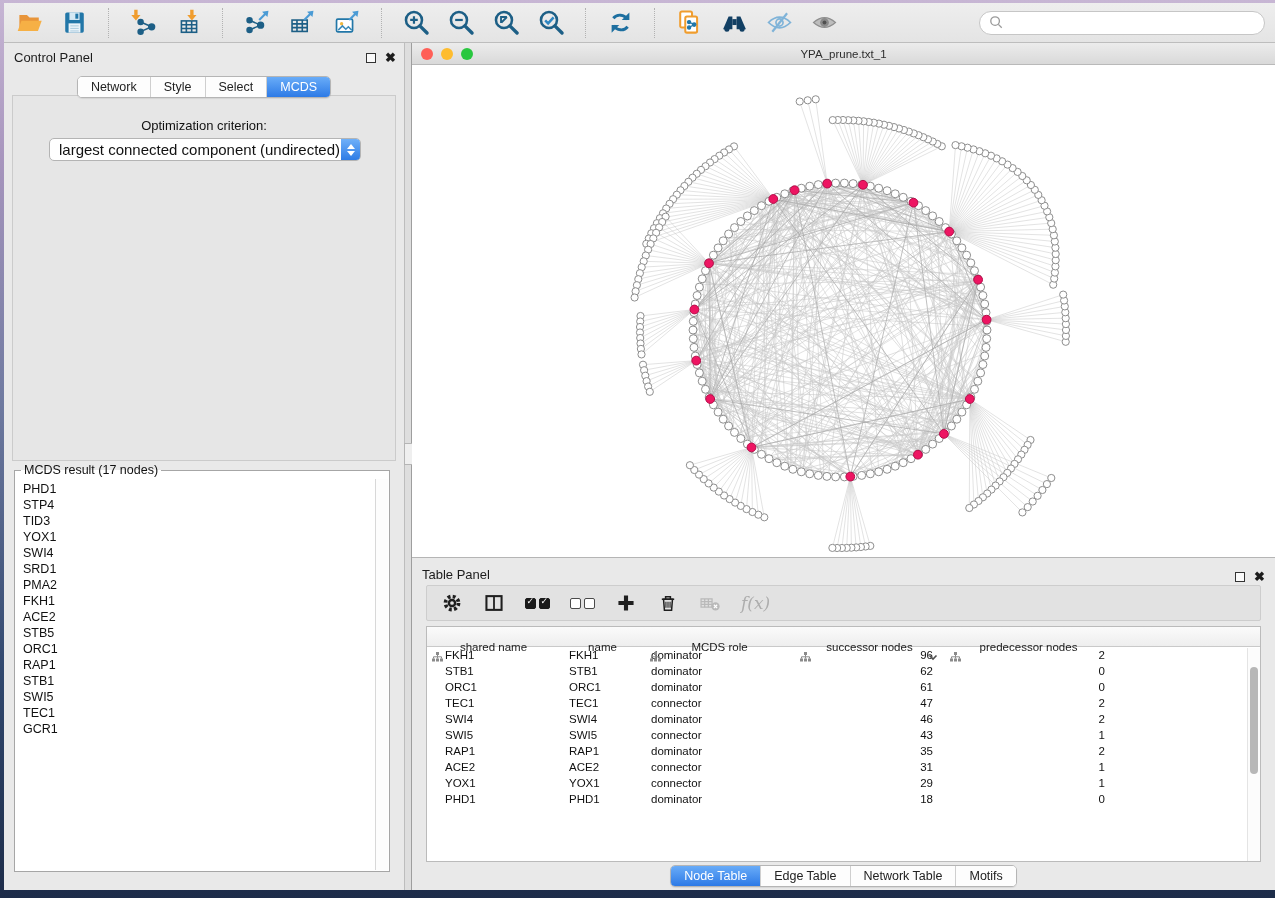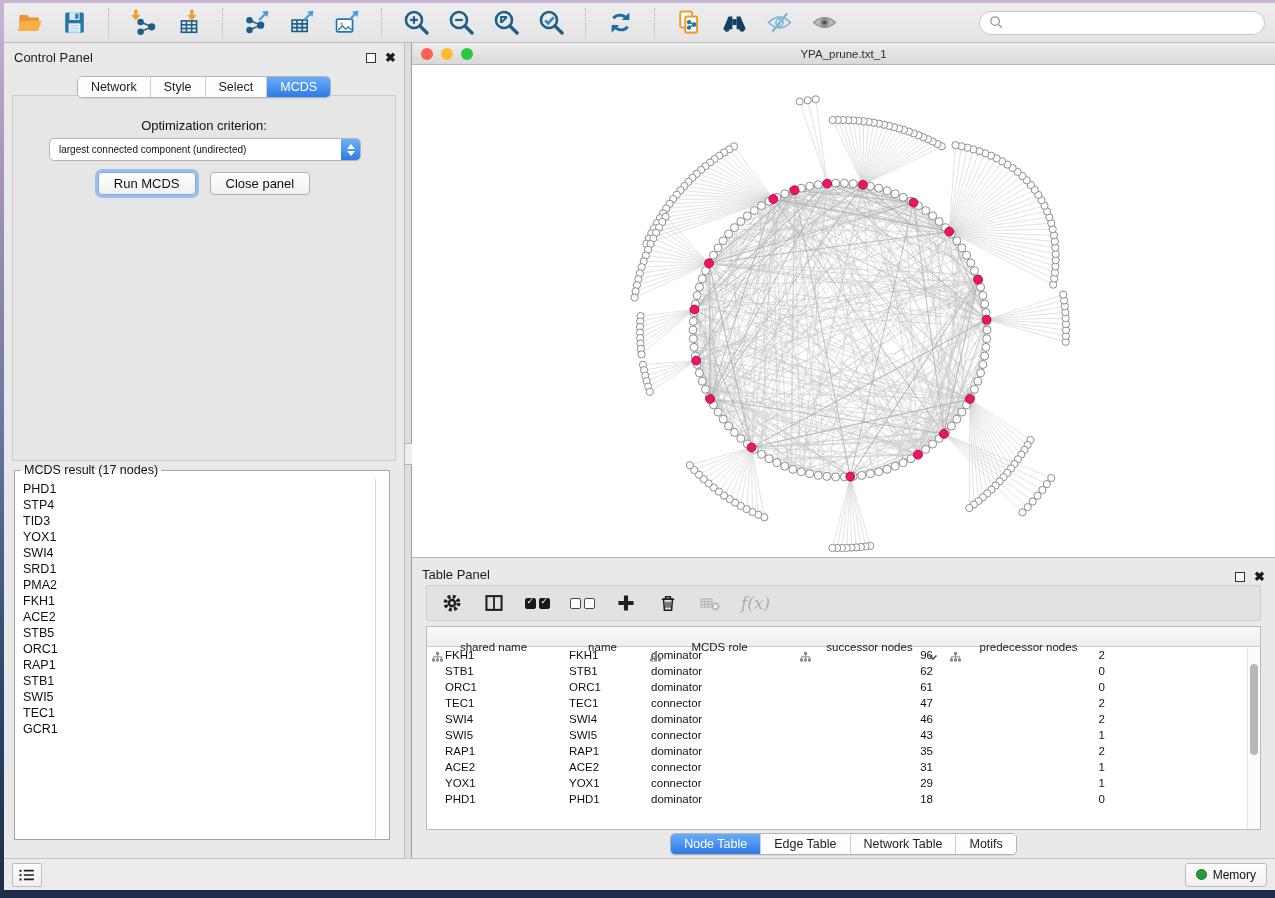--- a/index.html
+++ b/index.html
@@ -40,21 +40,21 @@
   .seg-group { display:inline-flex; border:1px solid #b5b5b5; border-radius:5px; overflow:hidden; background:#fff; box-shadow:0 1px 1px rgba(0,0,0,.08); }
   .seg-tab { padding:3px 13px; font-size:12.5px; color:#222; background:#fdfdfd; border-right:1px solid #cfcfcf; cursor:pointer; white-space:nowrap; }
   .seg-tab:last-child { border-right:none; }
   .seg-tab.active { background:linear-gradient(#69acf8,#2d7ae6); color:#fff; }
   .cp-box { position:absolute; top:52px; left:8px; right:8px; height:366px; background:#e6e6e6; border:1px solid #cbcbcb; }
   .opt-label { position:absolute; top:22px; left:0; right:0; text-align:center; font-size:13px; color:#111; }
   .mac-select {
     position:absolute; top:42px; left:36px; width:312px; height:23px; background:#fff;
     border:1px solid #b4b4b4; border-radius:5px; display:flex; align-items:center; cursor:pointer;
   }
-  .mac-select .sel-text { flex:1; font-size:10px; color:#111; padding-left:9px; white-space:nowrap; }
+  .mac-select .sel-text { flex:1; font-size:15px; color:#111; padding-left:9px; white-space:nowrap; }
   .sel-stepper { width:19px; align-self:stretch; background:linear-gradient(#6fb0f9,#2e7ce5); border-radius:0 4px 4px 0; display:flex; flex-direction:column; align-items:center; justify-content:center; gap:2px; }
   .tri-up { width:0; height:0; border-left:4px solid transparent; border-right:4px solid transparent; border-bottom:5px solid #fff; }
   .tri-dn { width:0; height:0; border-left:4px solid transparent; border-right:4px solid transparent; border-top:5px solid #fff; }
   .cp-buttons { position:absolute; top:76px; left:0; right:0; display:flex; justify-content:center; gap:14px; }
   .mac-btn {
     font:13px "Liberation Sans",sans-serif; color:#111; background:linear-gradient(#ffffff,#f0f0f0);
     border:1px solid #b2b2b2; border-radius:4px; height:23px; padding:0 15px; cursor:pointer;
   }
   .mac-btn.focused { border-color:#7fa9e3; box-shadow:0 0 0 3px rgba(95,155,245,.55); }
   .mcds-fieldset { position:absolute; top:420px; left:10px; right:14px; bottom:18px; border:1px solid #a6a6a6; background:#fff; }
@@ -306,24 +306,20 @@
           </span>
       </div>
       <div class="cp-box">
         <div class="opt-label">Optimization criterion:</div>
         <div class="mac-select">
           <span class="sel-text">largest connected component (undirected)</span>
           <span class="sel-stepper">
               <span class="tri-up"></span>
               <span class="tri-dn"></span>
             </span>
-        </div>
-        <div class="cp-buttons">
-          <button class="mac-btn focused">Run MCDS</button>
-          <button class="mac-btn">Close panel</button>
         </div>
       </div>
       <fieldset class="mcds-fieldset">
         <legend>MCDS result (17 nodes)</legend>
         <div class="mcds-list" id="mcds-list">
             <div class="mcds-item">PHD1</div>
             <div class="mcds-item">STP4</div>
             <div class="mcds-item">TID3</div>
             <div class="mcds-item">YOX1</div>
             <div class="mcds-item">SWI4</div>
@@ -1473,31 +1469,13 @@
               <span class="seg-tab active">Node Table</span>
               <span class="seg-tab">Edge Table</span>
               <span class="seg-tab">Network Table</span>
               <span class="seg-tab">Motifs</span>
             </span>
         </div>
       </div>
     </div>
   </div>
 
-  <div class="statusbar">
-    <button class="sb-btn">
-      <svg viewBox="0 0 32 32" width="20" height="20">
-        <g stroke="#222" stroke-width="2.6">
-            <path d="M11 9 h16 M11 16 h16 M11 23 h16"></path>
-          </g>
-        <g fill="#222">
-            <rect x="4" y="7.6" width="3.2" height="3.2"></rect>
-            <rect x="4" y="14.6" width="3.2" height="3.2"></rect>
-            <rect x="4" y="21.6" width="3.2" height="3.2"></rect>
-          </g>
-      </svg>
-    </button>
-    <button class="mem-btn">
-      <span class="mem-dot"></span>
-      <span>Memory</span>
-    </button>
-  </div>
 </div>
 
 </body></html>

